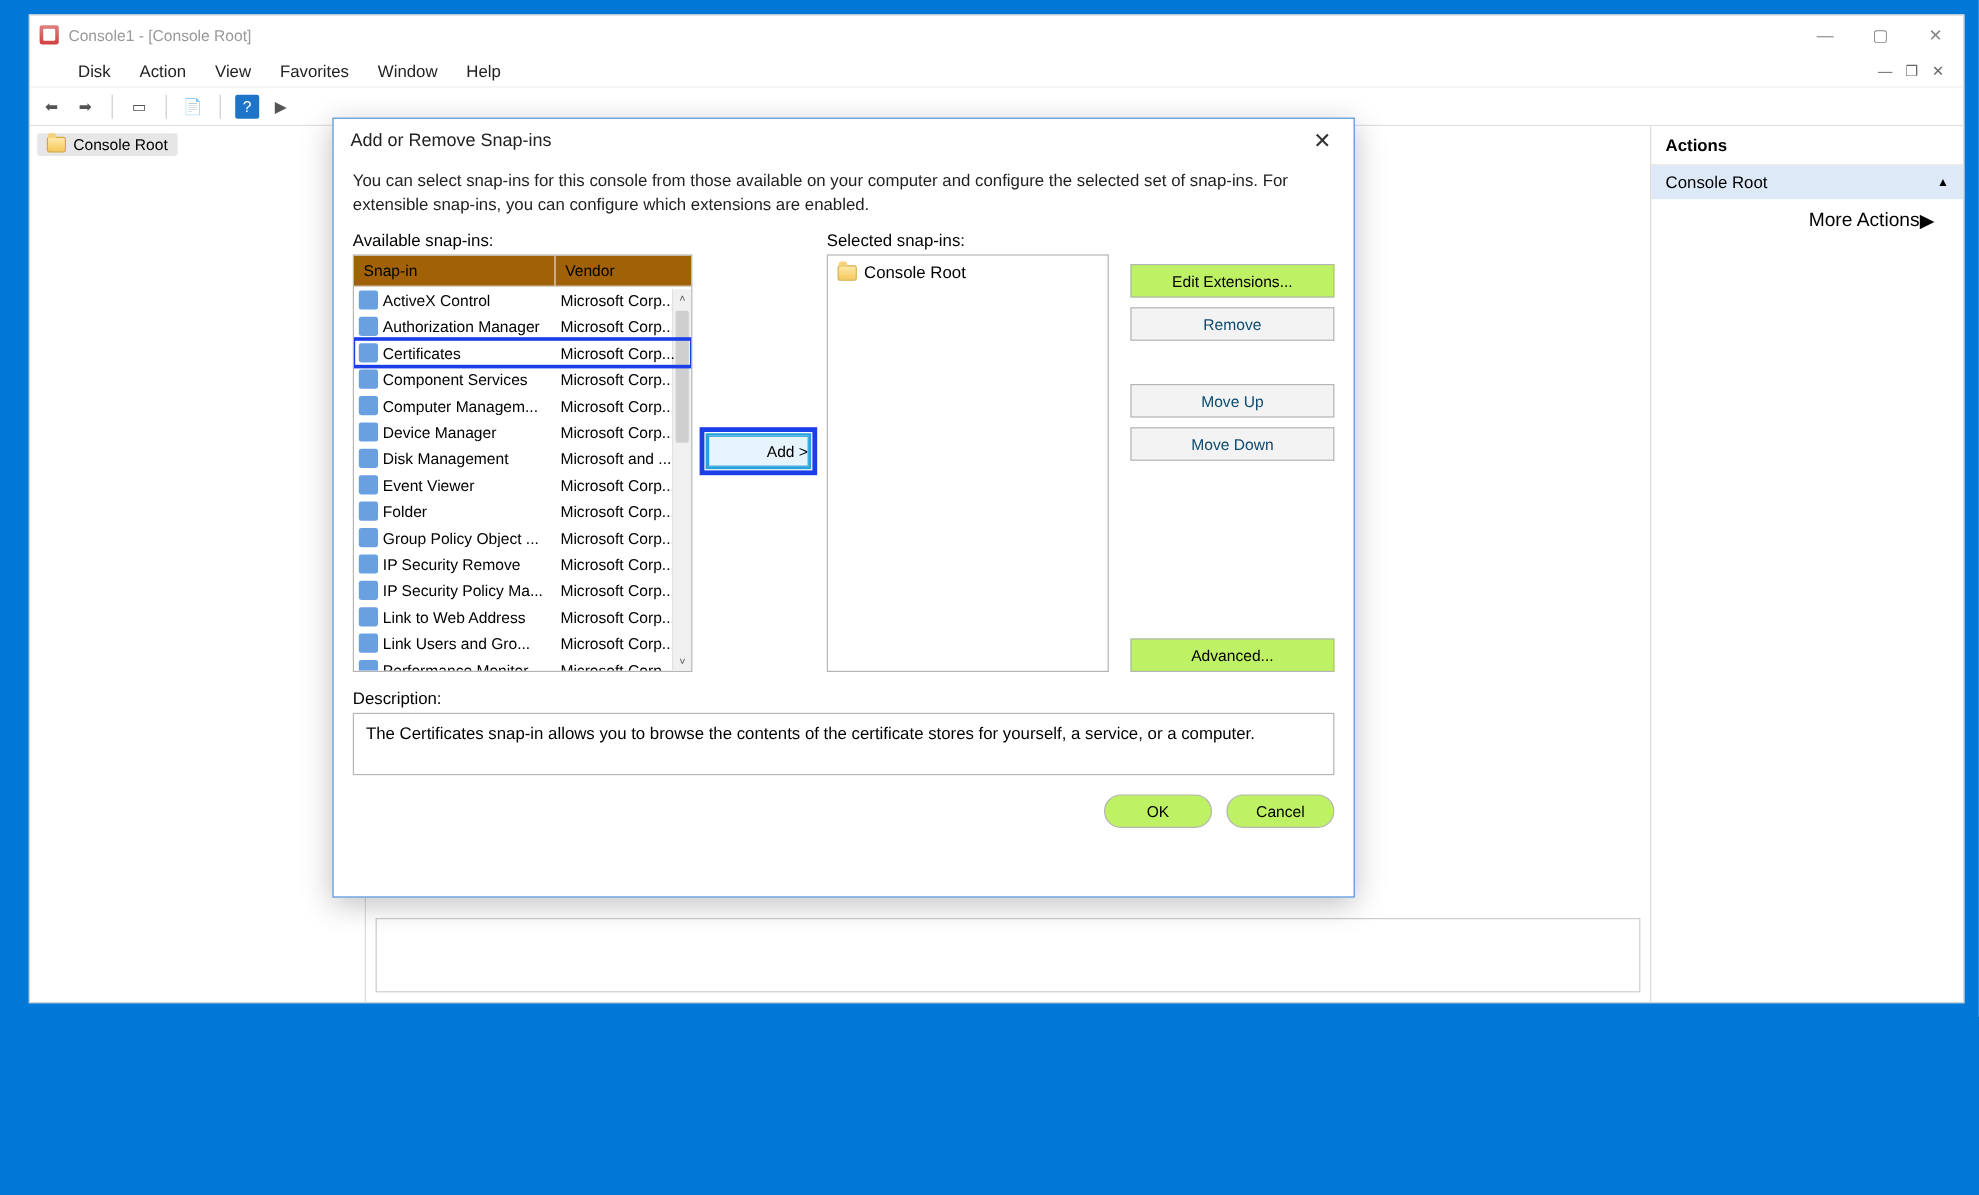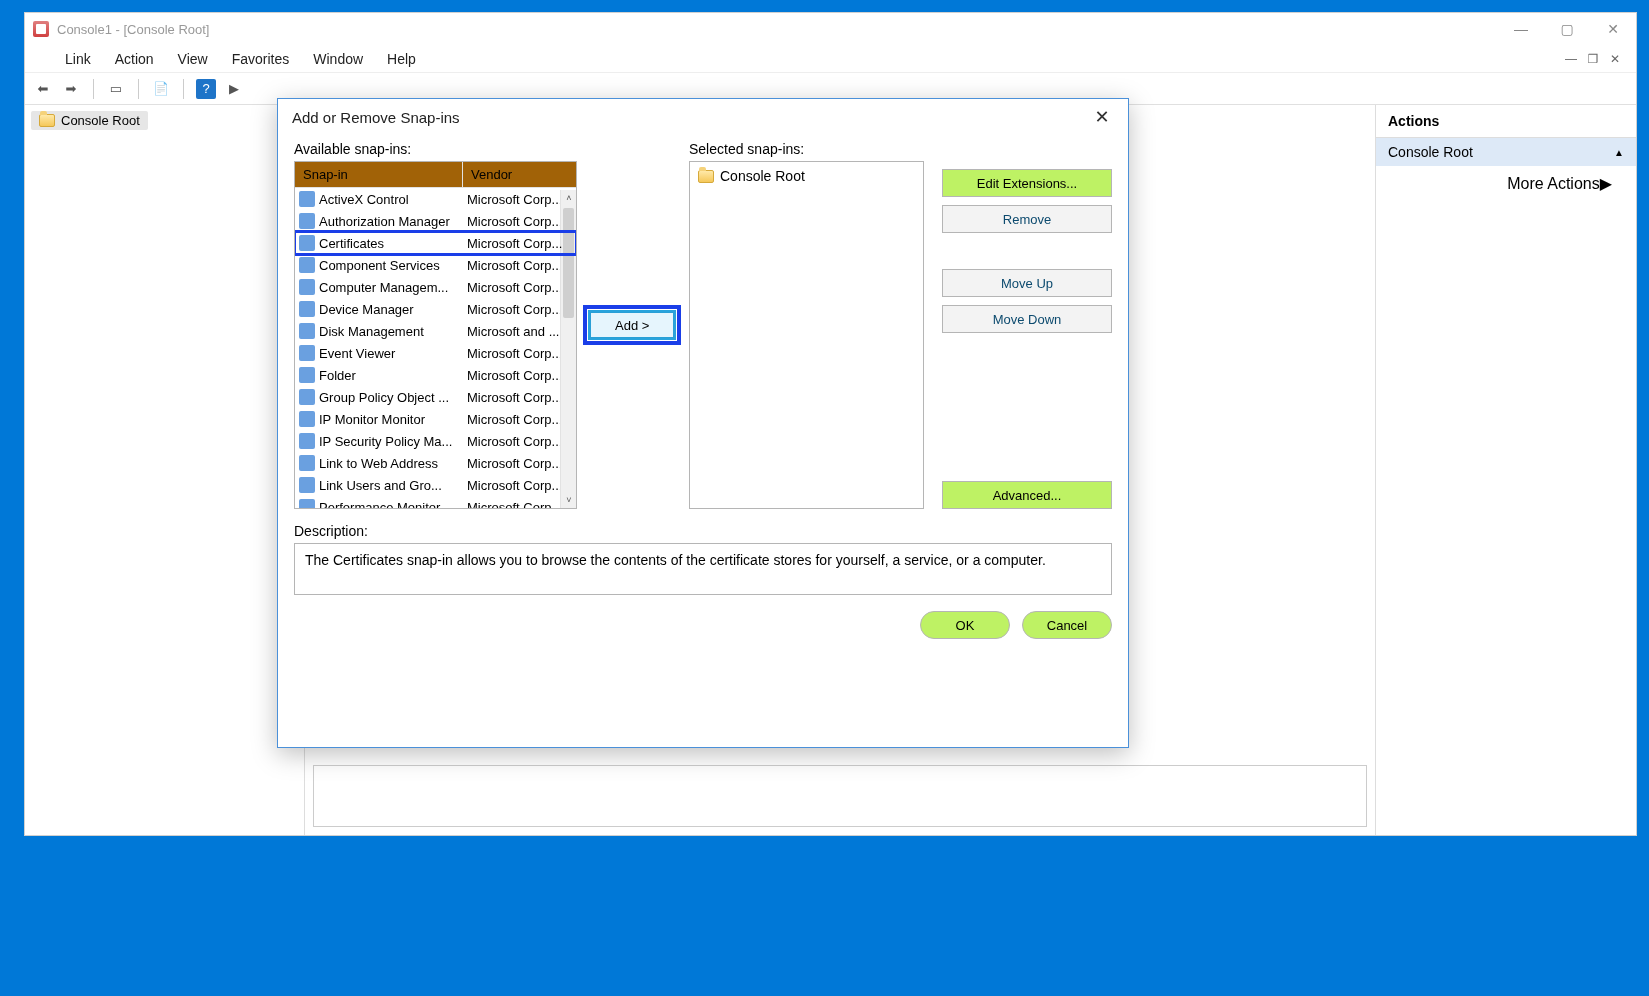--- a/index.html
+++ b/index.html
@@ -71,21 +71,21 @@
 .row .vendor { flex:1; white-space:nowrap; overflow:hidden; text-overflow:ellipsis; padding-right:6px;}
 .row.selected { outline:3px solid #1a3ee8; outline-offset:-1px; z-index:2; position:relative;}
 .scrollbar { position:absolute; right:0; top:28px; bottom:0; width:16px; background:#f0f0f0; border-left:1px solid #e2e2e2;}
 .scroll-up,.scroll-down { height:16px; display:flex; align-items:center; justify-content:center; font-size:9px; color:#555;}
 .scroll-thumb { position:absolute; left:2px; right:2px; top:18px; height:110px; background:#cfcfcf; border-radius:2px;}
 .selected-box { border:1px solid #b5b5b5; height:348px; padding:6px 8px;}
 .selected-box .item { display:flex; align-items:center; gap:6px; font-size:14px;}
 .btn { height:28px; border:1px solid #b5b5b5; background:#bef264; font-size:13px; cursor:pointer; display:flex; align-items:center; justify-content:center;}
 .btn.disabled { color:#0c4a6e; background:#f3f3f3;}
 .add-frame { position:absolute; border:4px solid #1a3ee8; padding:3px; left:-6px;}
-.add-btn { width:84px; height:26px; border:1px solid #2a9fd6; background:#e6f5fd; outline:2px solid #29a3dc; outline-offset:0; display:flex; align-items:center; justify-content:center; font-size:13px;}
+.add-btn { width:84px; height:26px; border:1px solid #2a9fd6; background:#e6f5fd; outline:2px solid #29a3dc; outline-offset:0; display:flex; align-items:center; justify-content:flex-end; font-size:13px;}
 .desc-block { margin-top:14px;}
 .desc-box { border:1px solid #b5b5b5; height:52px; padding:8px 10px; font-size:14px;}
 .dlg-footer { display:flex; justify-content:flex-end; gap:12px; margin-top:16px;}
 .dlg-footer .btn { width:90px;border-radius:14px;}
 .spacer { flex:1;}
 </style>
 </head>
 <body>
 
 <div class="app-window">
@@ -94,21 +94,21 @@
     <span>Console1 - [Console Root]</span>
     <div class="winctrls">
       <div>—</div>
       <div>▢</div>
       <div>✕</div>
     </div>
   </div>
 
   <div class="menubar">
     <span class="icon" style="margin-right:4px"></span>
-    <span>Link</span>
+    <span>Disk</span>
     <span>Action</span>
     <span>View</span>
     <span>Favorites</span>
     <span>Window</span>
     <span>Help</span>
     <div class="mdi-ctrls">
       <span>—</span>
       <span>❐</span>
       <span>✕</span>
     </div>
@@ -149,20 +149,21 @@
     </div>
   </div>
 </div>
 
 <div class="dialog">
   <div class="dlg-title">
     <span>Add or Remove Snap-ins</span>
     <span class="dlg-close">✕</span>
   </div>
   <div class="dlg-body">
+    <div class="dlg-intro">You can select snap-ins for this console from those available on your computer and configure the selected set of snap-ins. For extensible snap-ins, you can configure which extensions are enabled.</div>
 
     <div class="dlg-cols">
 
       <div class="col-left">
         <div class="label">Available snap-ins:</div>
         <div class="listbox">
           <div class="list-hdr">
             <div class="hdr-snap">Snap-in</div>
             <div class="hdr-vendor">Vendor</div>
           </div>
@@ -212,21 +213,21 @@
                 <span class="name">Folder</span>
                 <span class="vendor">Microsoft Corp...</span>
               </div>
               <div class="row">
                 <span class="ico"></span>
                 <span class="name">Group Policy Object ...</span>
                 <span class="vendor">Microsoft Corp...</span>
               </div>
               <div class="row">
                 <span class="ico"></span>
-                <span class="name">IP Monitor Monitor</span>
+                <span class="name">IP Security Remove</span>
                 <span class="vendor">Microsoft Corp...</span>
               </div>
               <div class="row">
                 <span class="ico"></span>
                 <span class="name">IP Security Policy Ma...</span>
                 <span class="vendor">Microsoft Corp...</span>
               </div>
               <div class="row">
                 <span class="ico"></span>
                 <span class="name">Link to Web Address</span>

